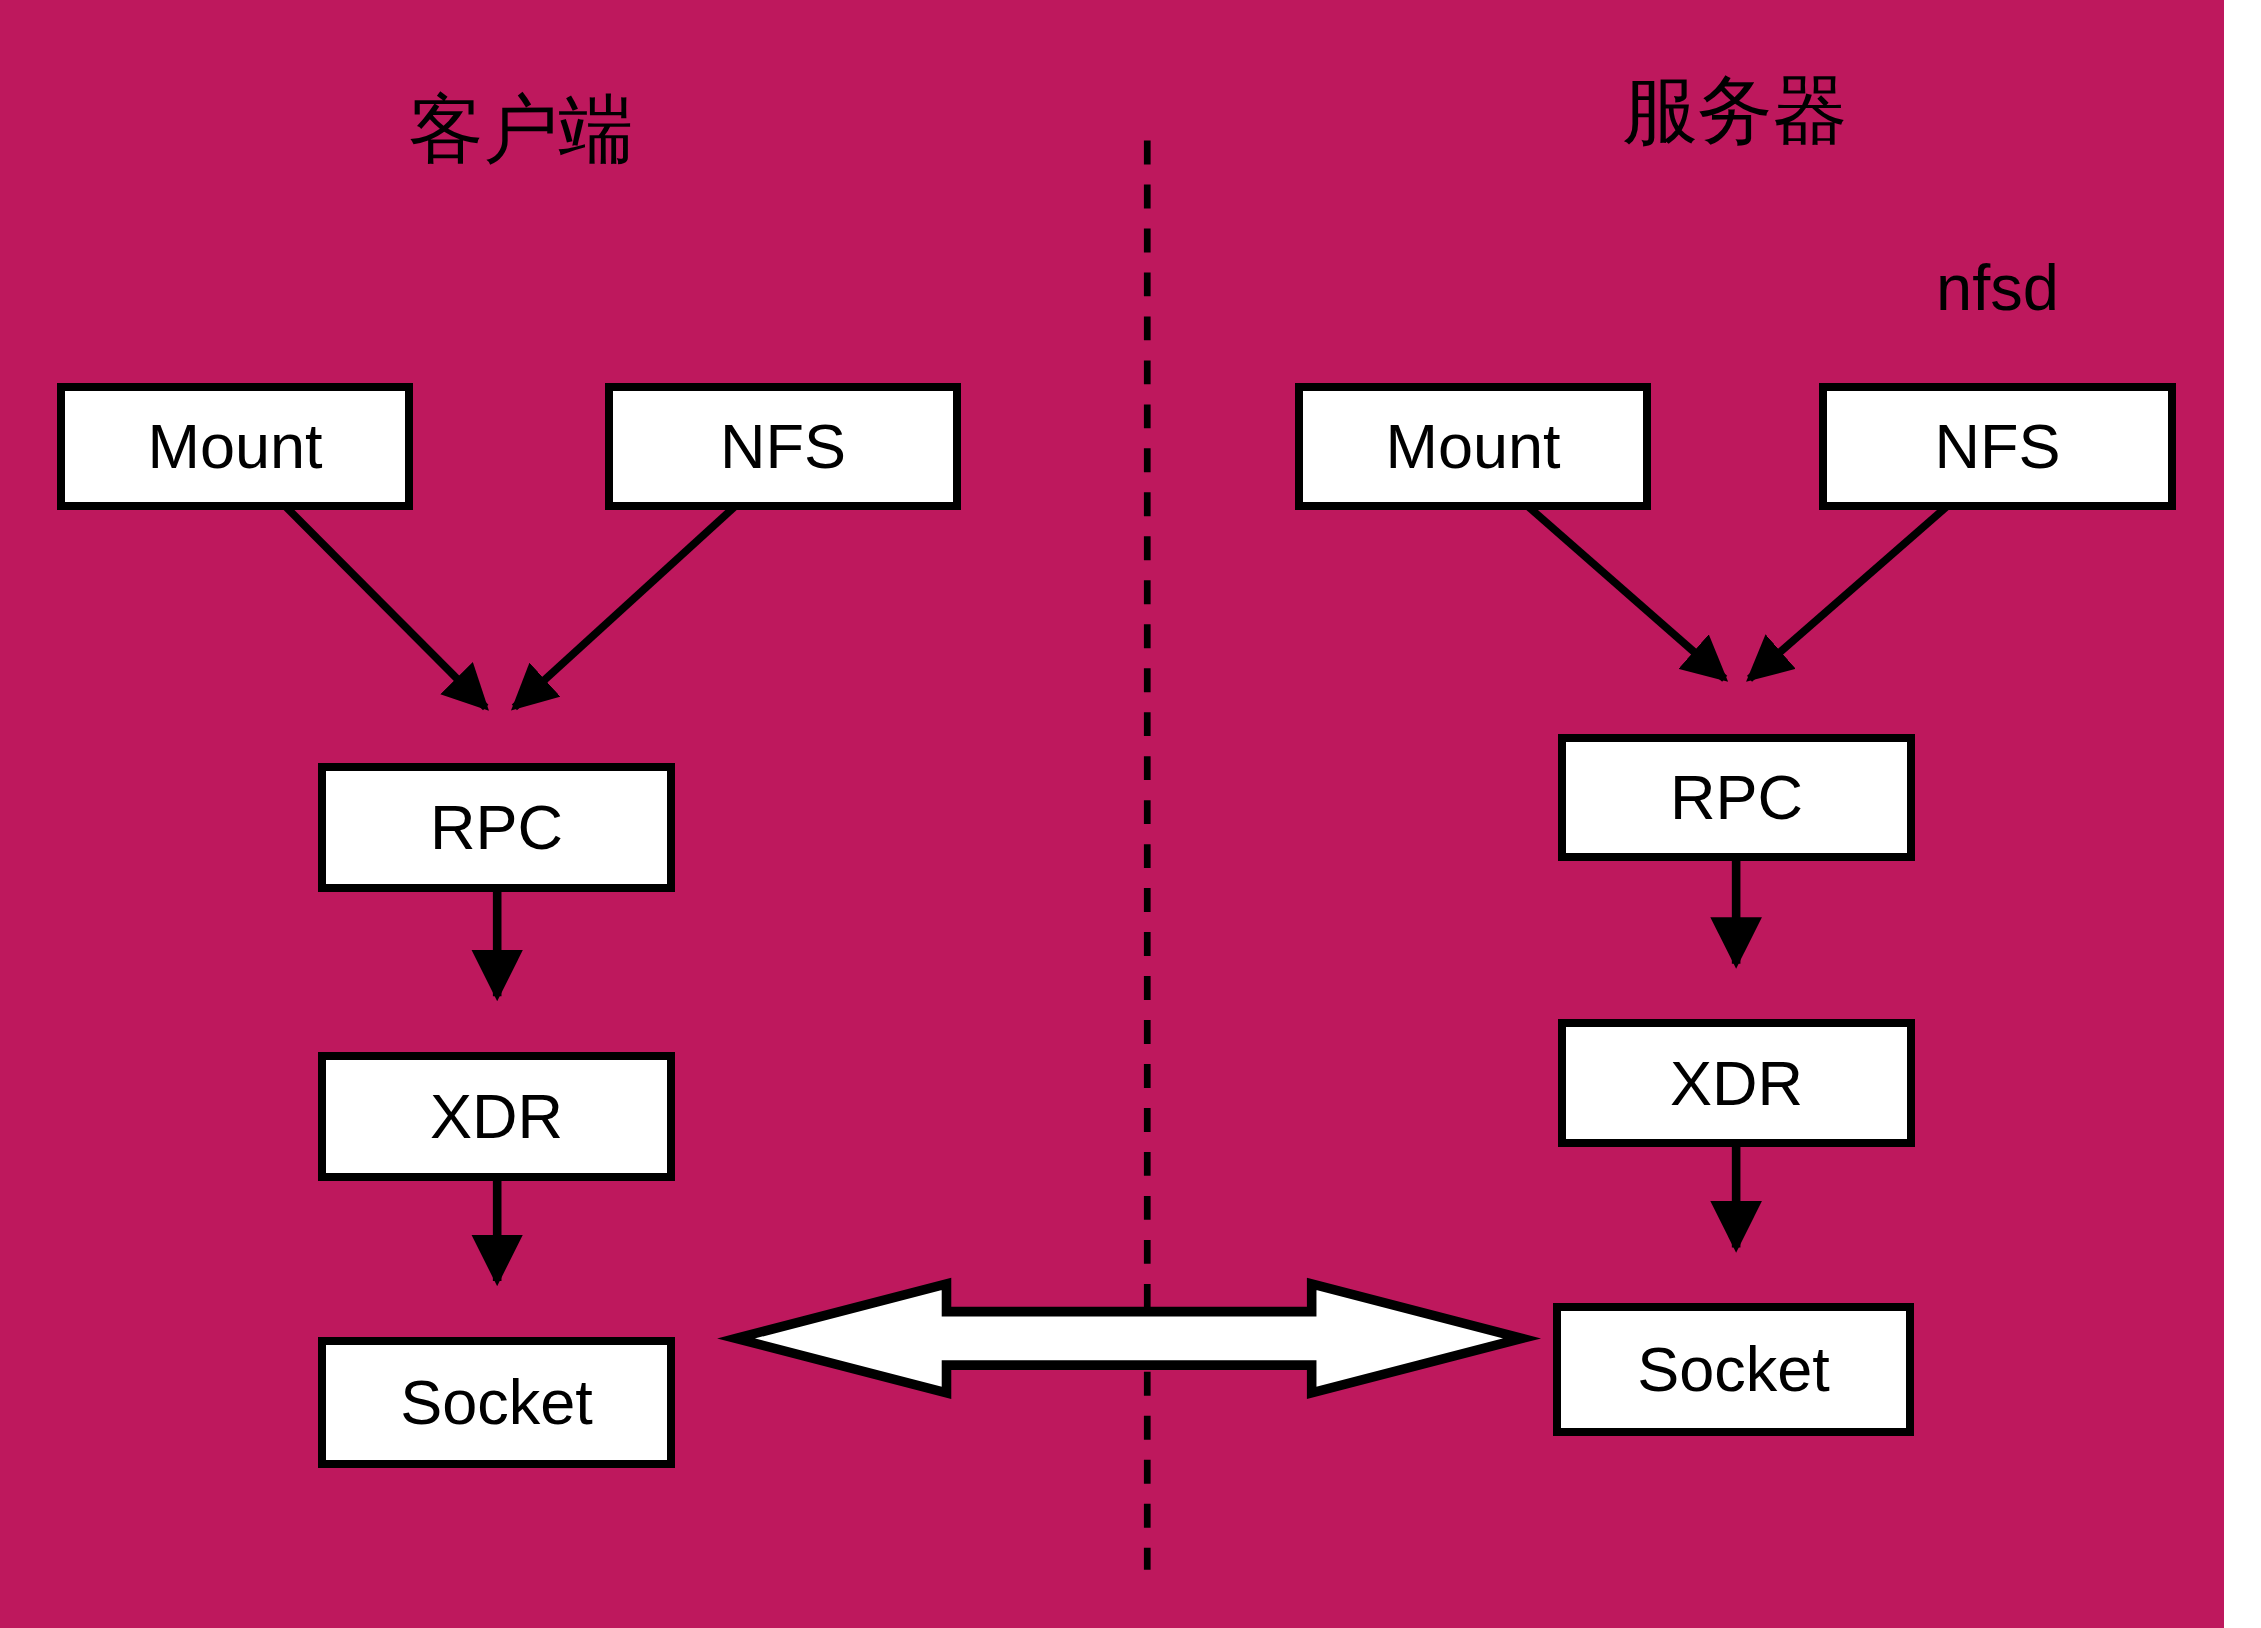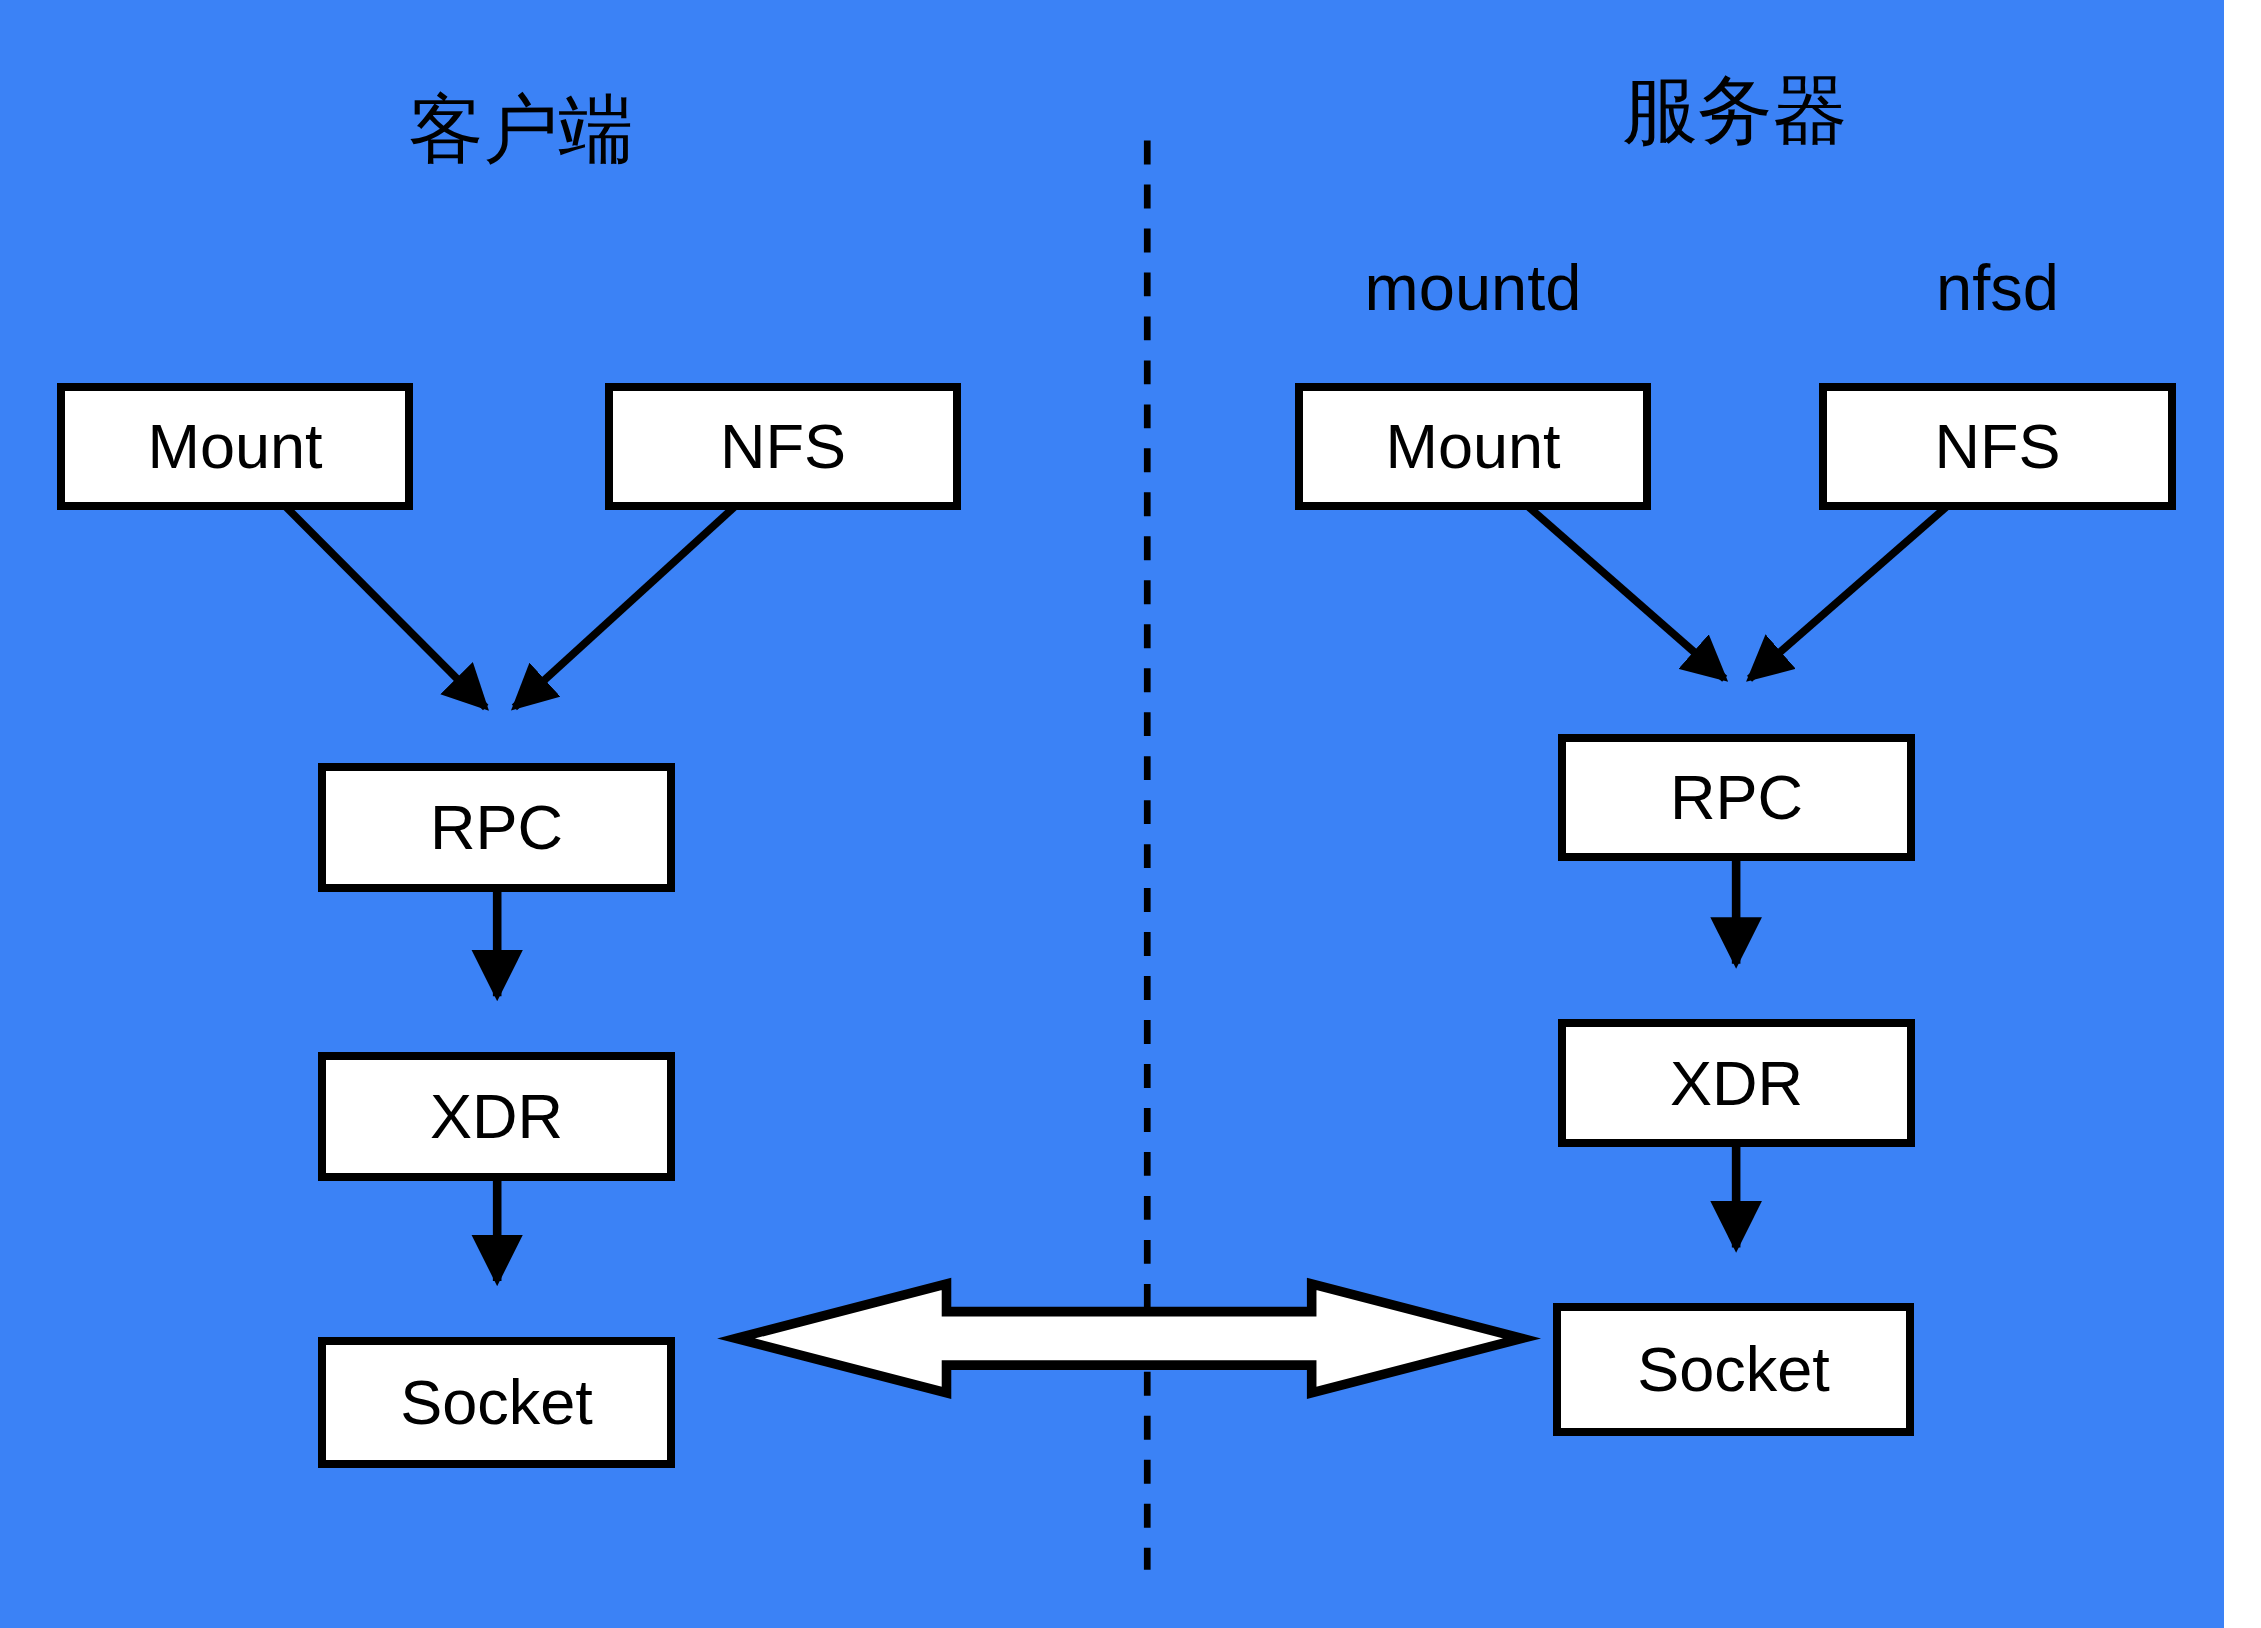--- a/index.html
+++ b/index.html
@@ -4,21 +4,21 @@
 <style>
   html, body {
     margin: 0;
     padding: 0;
     background: #ffffff;
   }
   #stage {
     position: relative;
     width: 2224px;
     height: 1629px;
-    background: #3b82f6;
+    background: #be185d;
     font-family: "Liberation Sans", "DejaVu Sans", sans-serif;
     color: #000000;
     overflow: hidden;
   }
   #connector-layer {
     position: absolute;
     left: 0;
     top: 0;
     width: 2262px;
     height: 1629px;
@@ -96,21 +96,20 @@
              L 990 1343 L 990 1372
              L 1372 1372 L 1372 1343
              L 1592 1400
              L 1372 1457 L 1372 1428
              L 990 1428 L 990 1457 Z" fill="#ffffff" stroke="#000000" stroke-width="10" stroke-linejoin="miter"></path>
   </svg>
 
   <div class="section-title" id="client-title">客户端</div>
   <div class="section-title" id="server-title">服务器</div>
 
-  <div class="daemon-label" id="mountd-label">mountd</div>
   <div class="daemon-label" id="nfsd-label">nfsd</div>
 
   <div class="box" id="client-mount-box">Mount</div>
   <div class="box" id="client-nfs-box">NFS</div>
   <div class="box" id="client-rpc-box">RPC</div>
   <div class="box" id="client-xdr-box">XDR</div>
   <div class="box" id="client-socket-box">Socket</div>
 
   <div class="box" id="server-mount-box">Mount</div>
   <div class="box" id="server-nfs-box">NFS</div>

